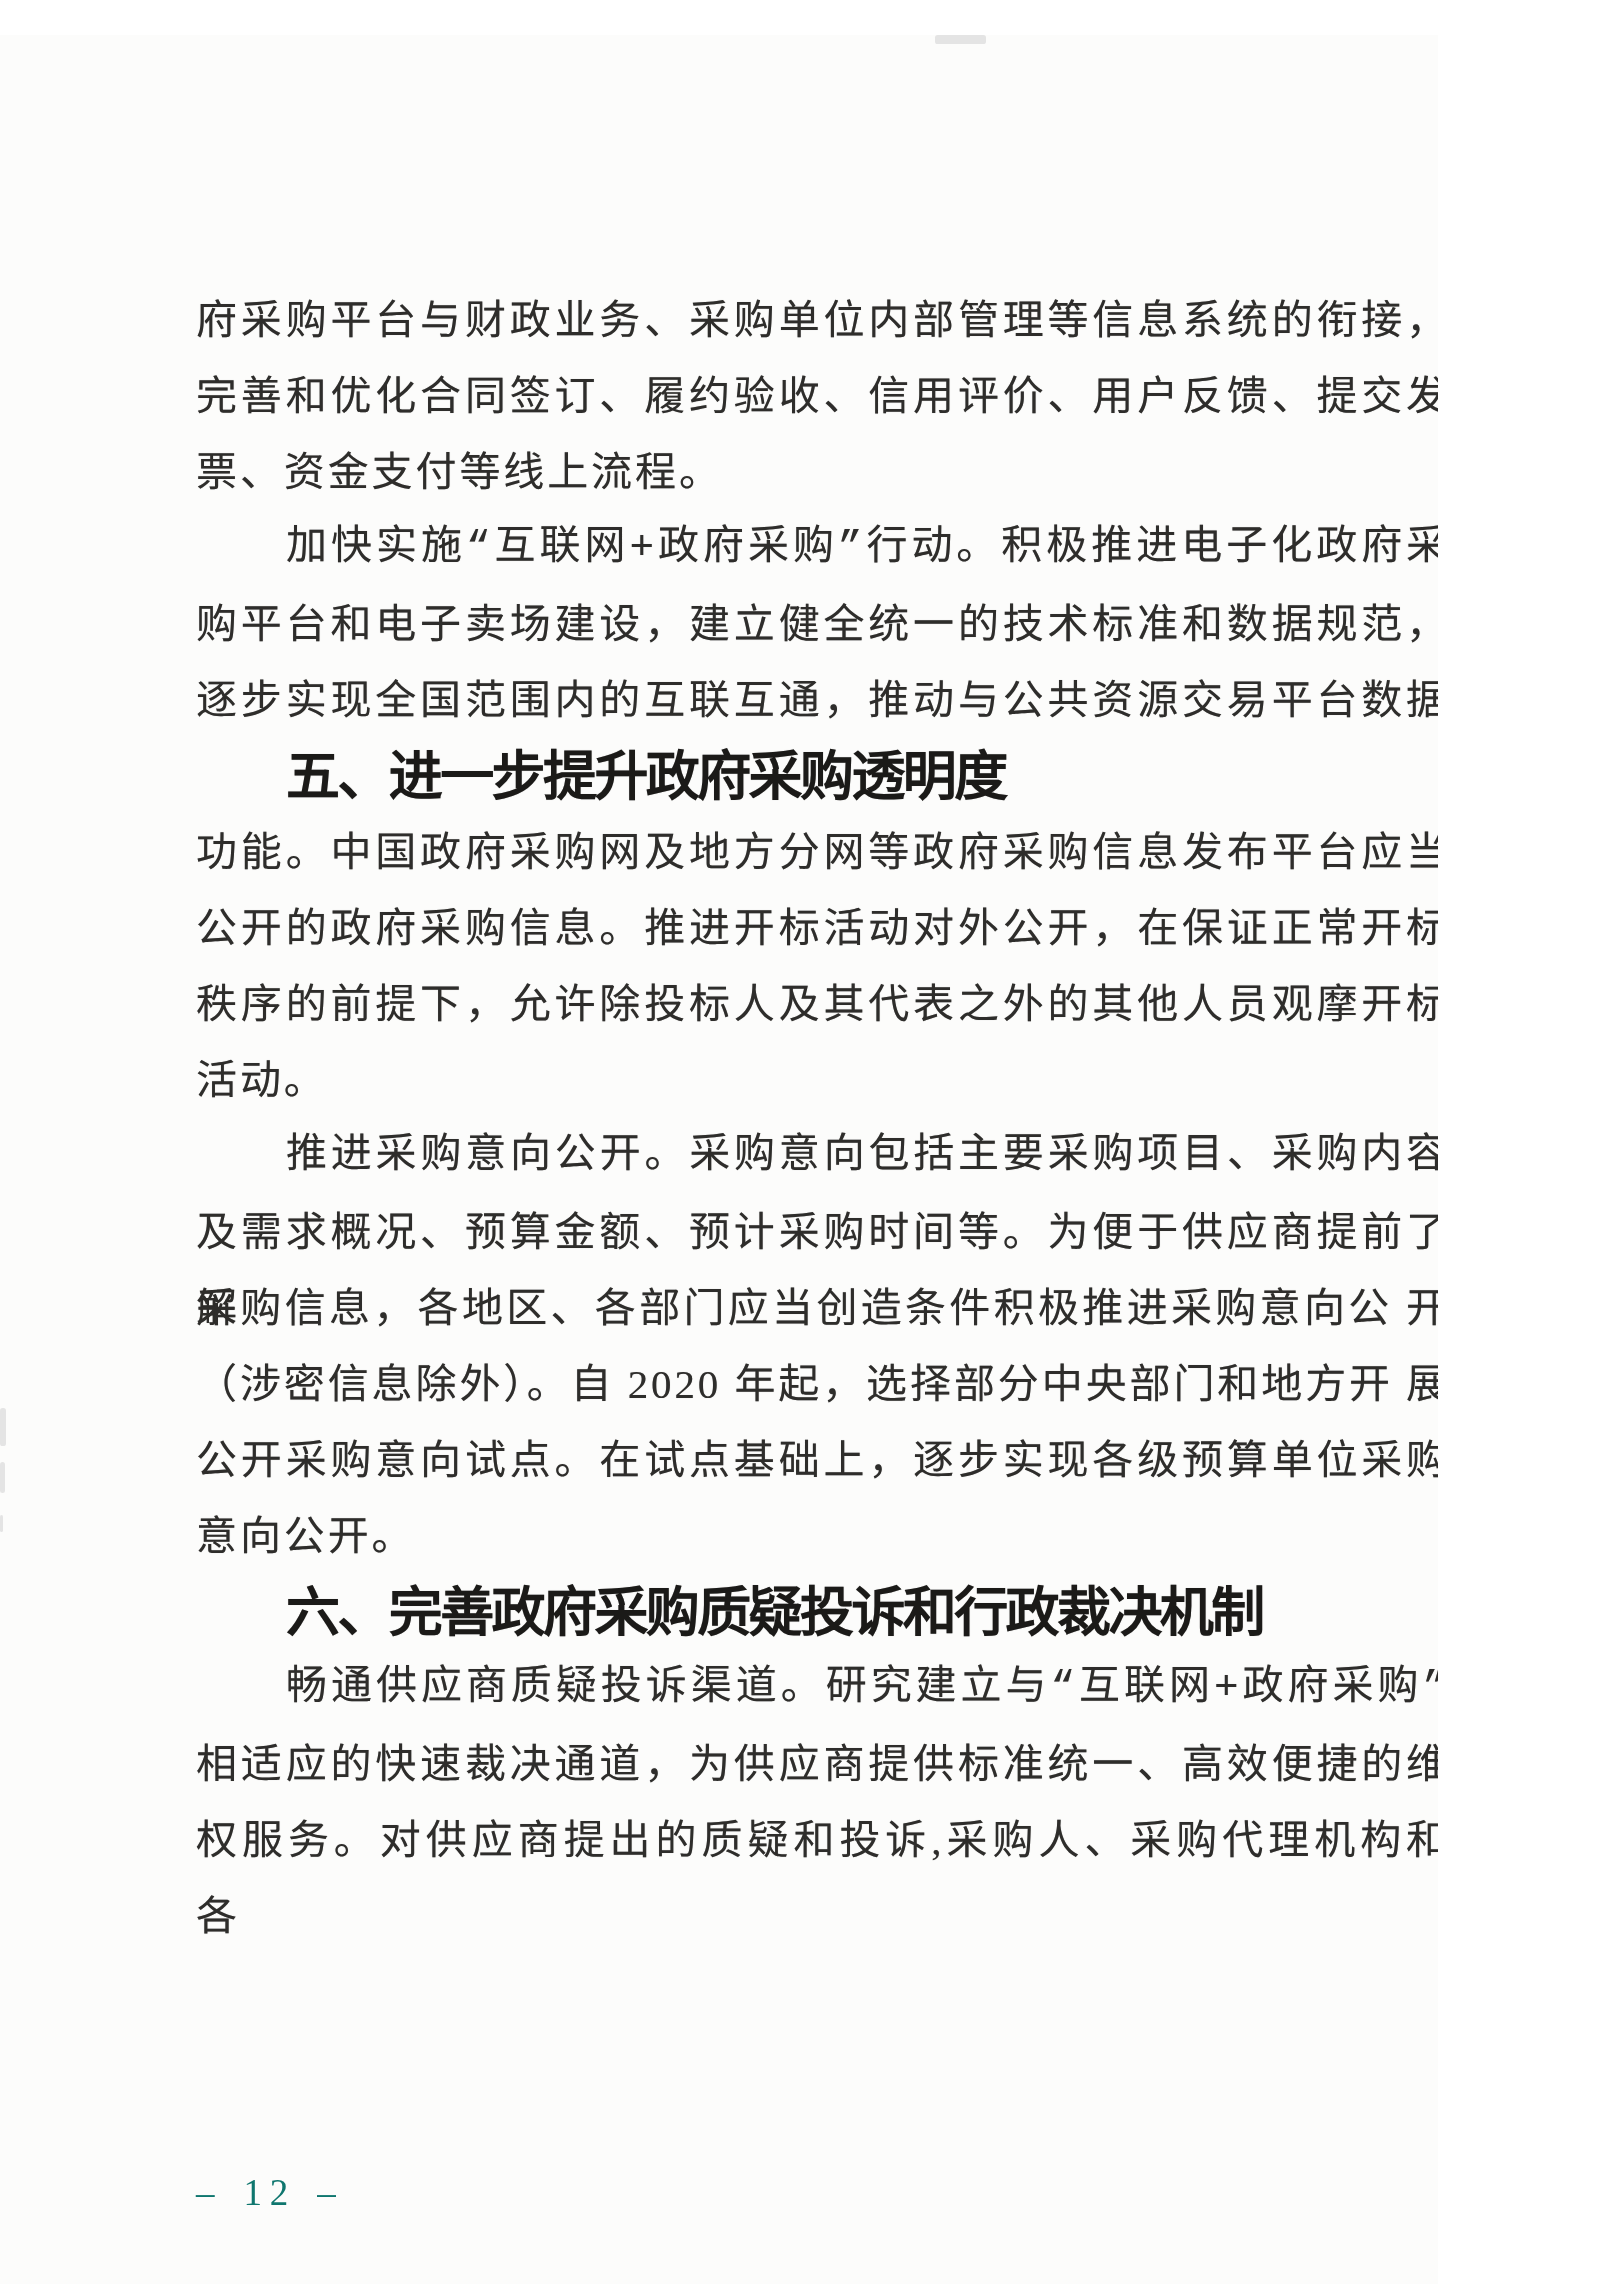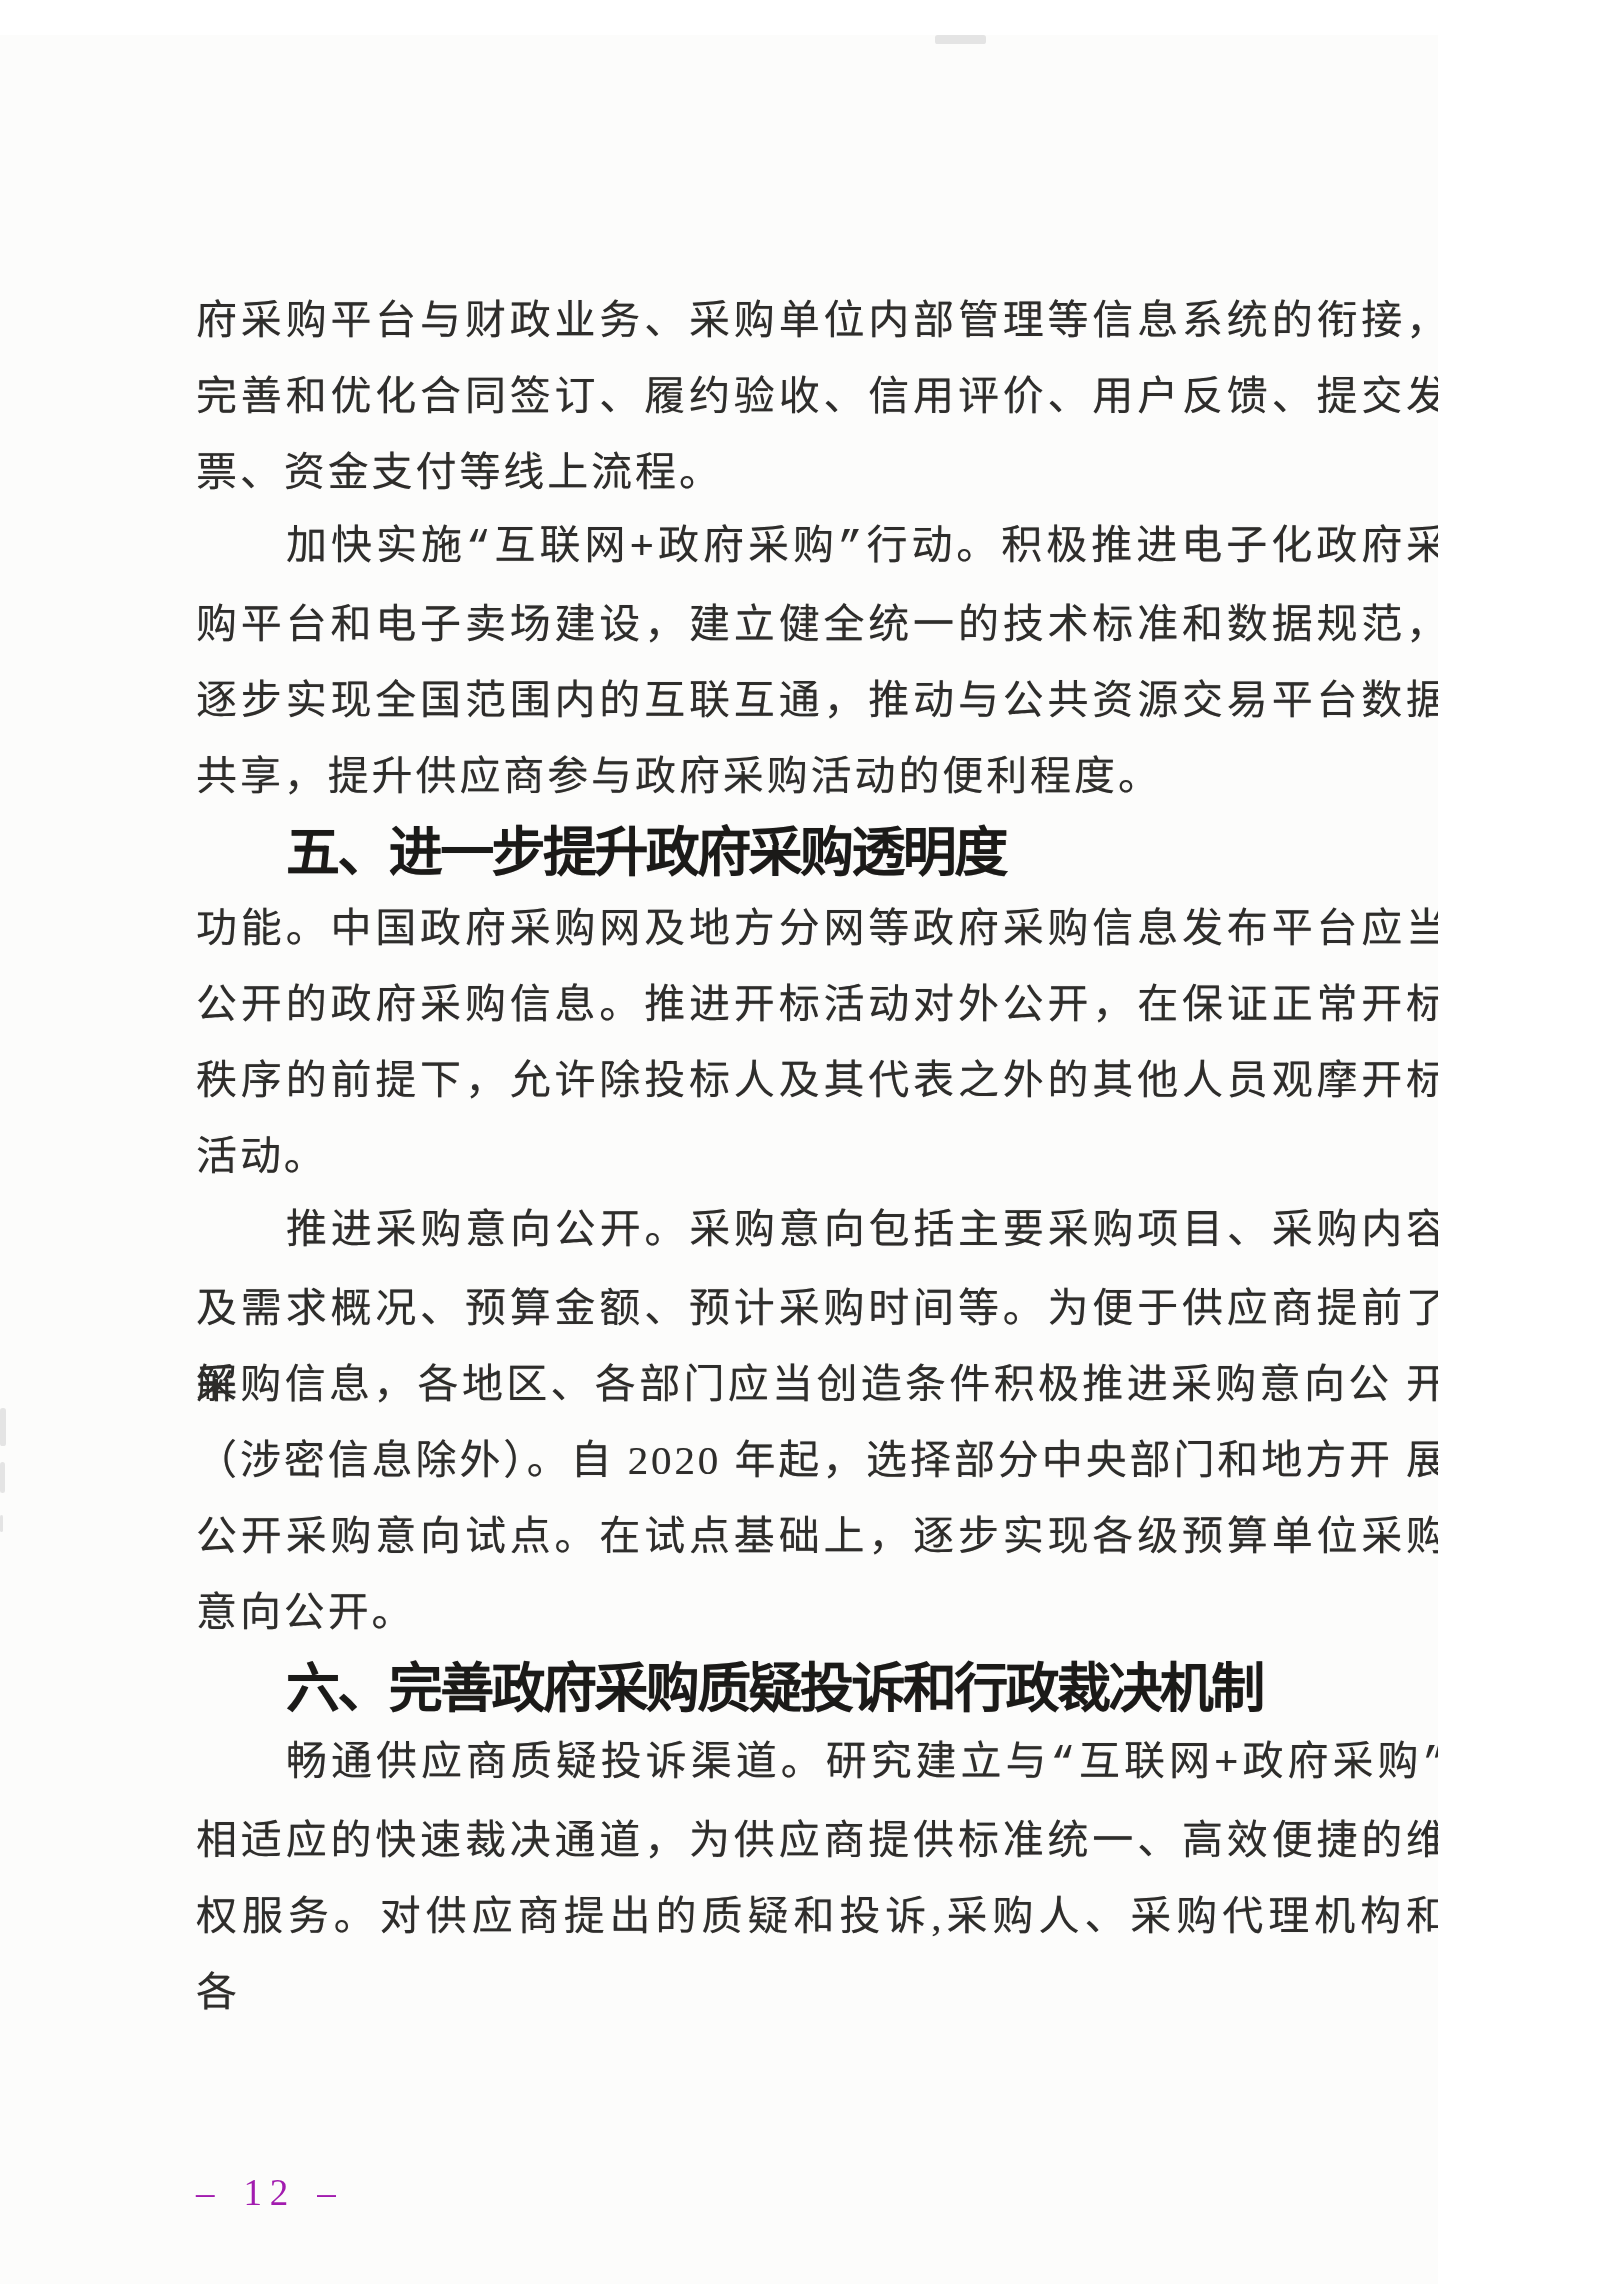--- a/index.html
+++ b/index.html
@@ -50,21 +50,21 @@
     text-align: left;
     text-align-last: auto;
   }
   .footer {
     position: absolute;
     left: 196px;
     top: 2138px;
     height: 39px;
     line-height: 39px;
     font-size: 37px;
-    color: #a21caf;
+    color: #0f766e;
     letter-spacing: 7.9px;
     word-spacing: 3.9px;
     font-family: "Liberation Serif", "DejaVu Serif", serif;
   }
   .mark {
     position: absolute;
   }
   .mark.dark {
     background: #2f2f2f;
     border-radius: 50%;
@@ -80,21 +80,20 @@
 <body>
 
 <div class="page">
   <div class="text-block" id="text-block">
       <div class="line">府采购平台与财政业务、采购单位内部管理等信息系统的衔接，</div>
       <div class="line">完善和优化合同签订、履约验收、信用评价、用户反馈、提交发</div>
       <div class="line short">票、资金支付等线上流程。</div>
       <div class="line indent">加快实施“互联网+政府采购”行动。积极推进电子化政府采</div>
       <div class="line">购平台和电子卖场建设，建立健全统一的技术标准和数据规范，</div>
       <div class="line">逐步实现全国范围内的互联互通，推动与公共资源交易平台数据</div>
-      <div class="line short">共享，提升供应商参与政府采购活动的便利程度。</div>
       <div class="line heading indent short">五、进一步提升政府采购透明度</div>
       <div class="line">功能。中国政府采购网及地方分网等政府采购信息发布平台应当</div>
       <div class="line">公开的政府采购信息。推进开标活动对外公开，在保证正常开标</div>
       <div class="line">秩序的前提下，允许除投标人及其代表之外的其他人员观摩开标</div>
       <div class="line short">活动。</div>
       <div class="line indent">推进采购意向公开。采购意向包括主要采购项目、采购内容</div>
       <div class="line">及需求概况、预算金额、预计采购时间等。为便于供应商提前了 解</div>
       <div class="line">采购信息，各地区、各部门应当创造条件积极推进采购意向公 开</div>
       <div class="line">（涉密信息除外）。自 2020 年起，选择部分中央部门和地方开 展</div>
       <div class="line">公开采购意向试点。在试点基础上，逐步实现各级预算单位采购</div>

